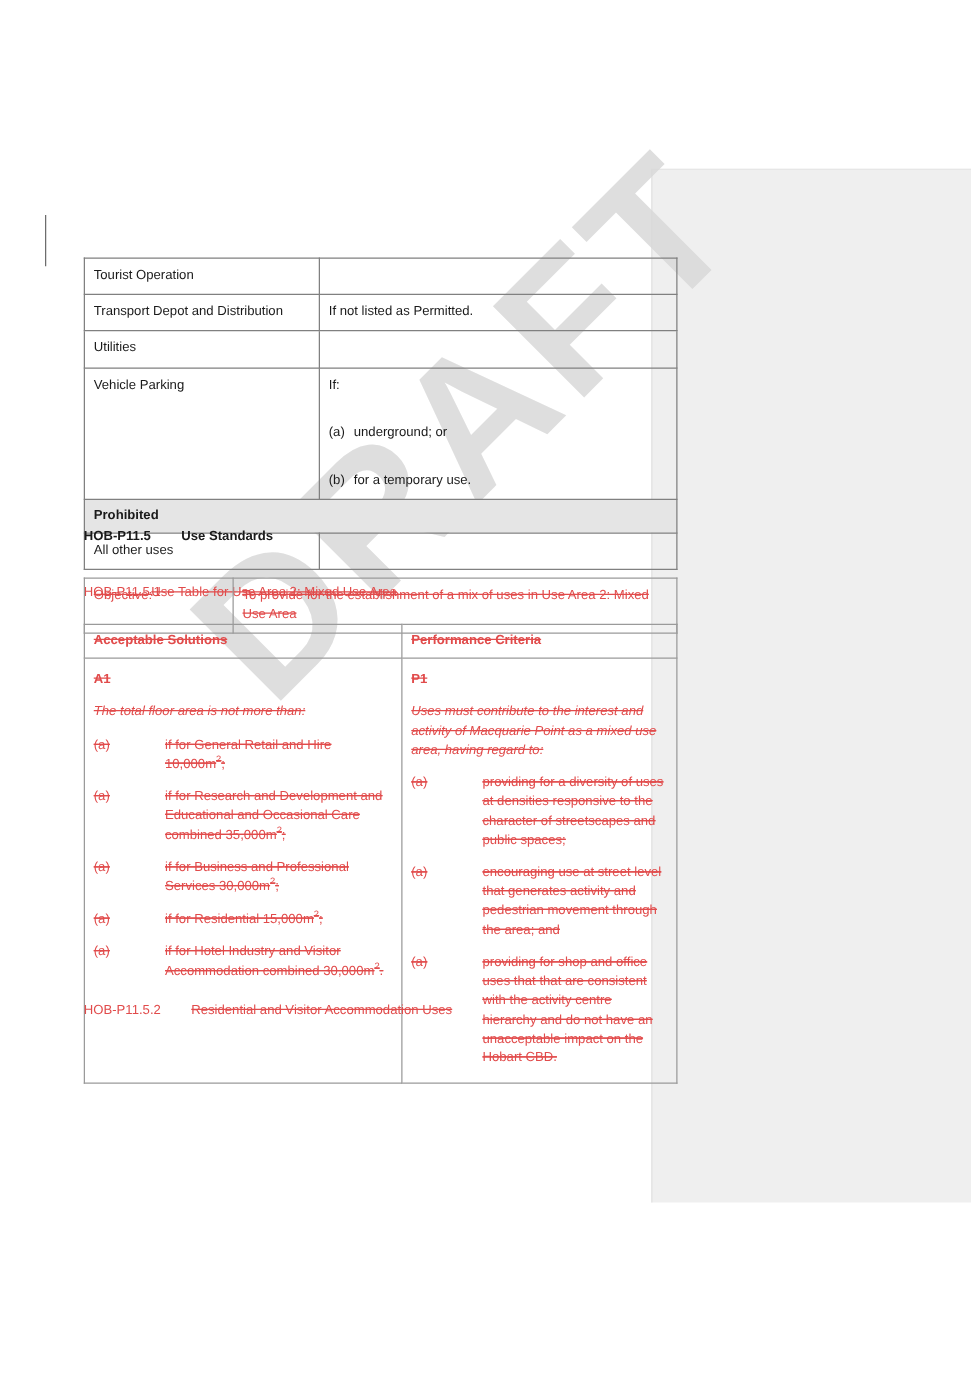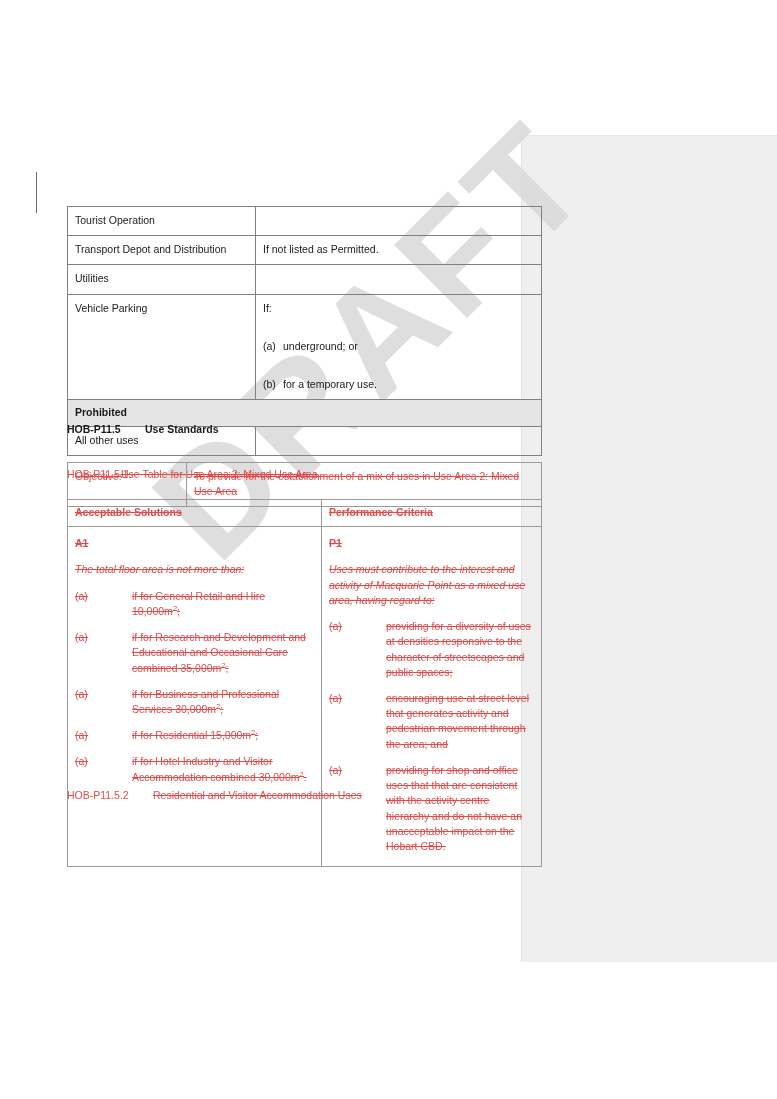--- a/index.html
+++ b/index.html
@@ -125,21 +125,21 @@
     top: 442px;
     color: #e14b4b;
     text-decoration: line-through;
   }
   .hdg-del .num { display: inline-block; width: 54px; margin-top: 26px; }
   .hdg-del-bottom {
     top: 789px;
     color: #e14b4b;
     text-decoration: line-through;
   }
-  .hdg-del-bottom .num { display: inline-block; width: 86px; }
+  .hdg-del-bottom .num { display: inline-block; width: 86px; margin-top: 13px; }
 
   
   #objective-table { position: absolute; top: 462px; left: 0; width: 444px; }
   #objective-table td {
     color: #e14b4b;
     text-decoration: line-through;
     border-color: #9a9a9a;
   }
   #objective-table td.obj-label { width: 104px; }
   #objective-table td.obj-text { width: 340px; }

